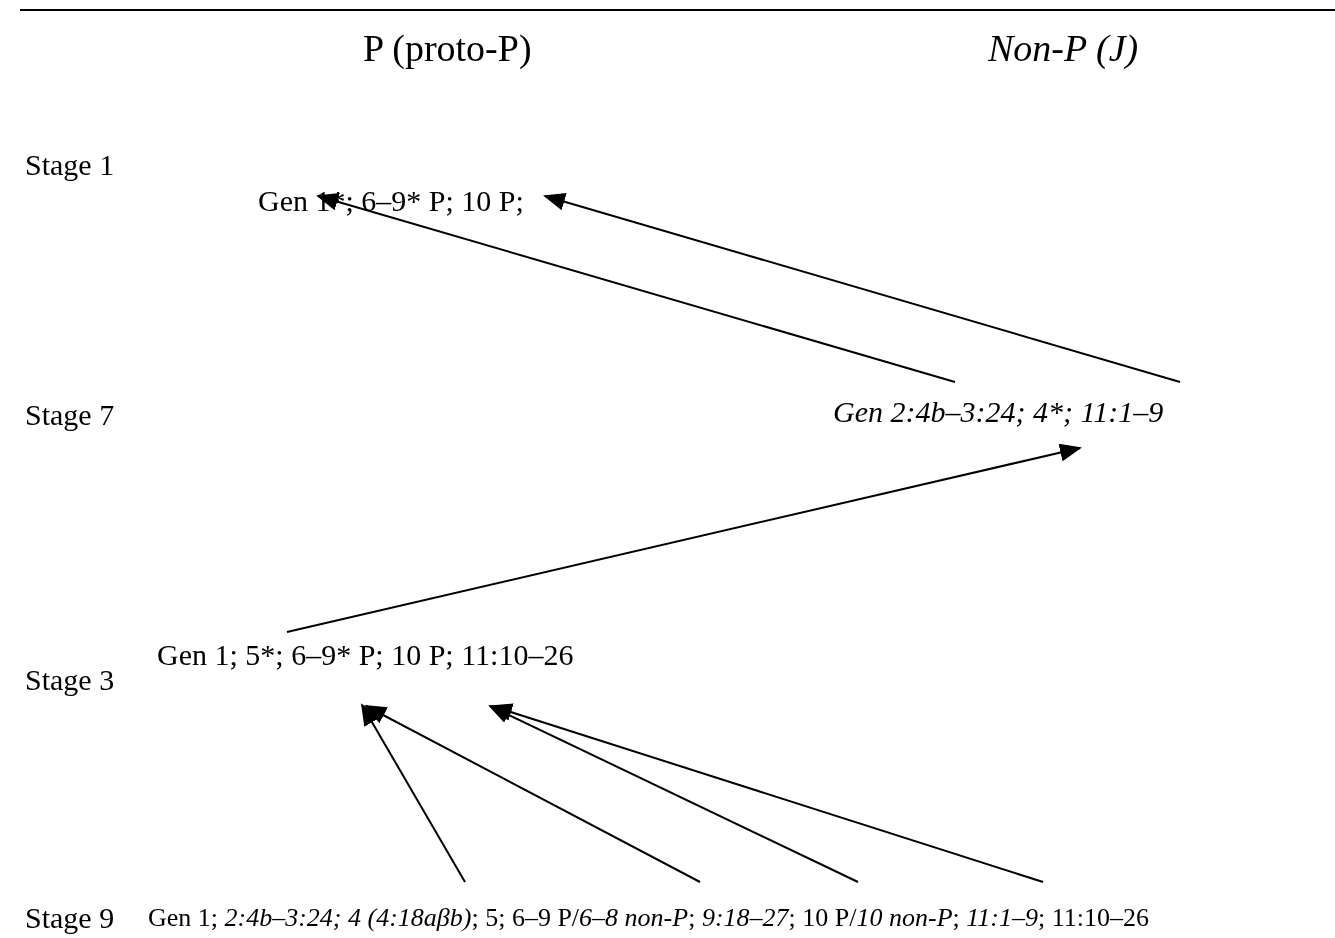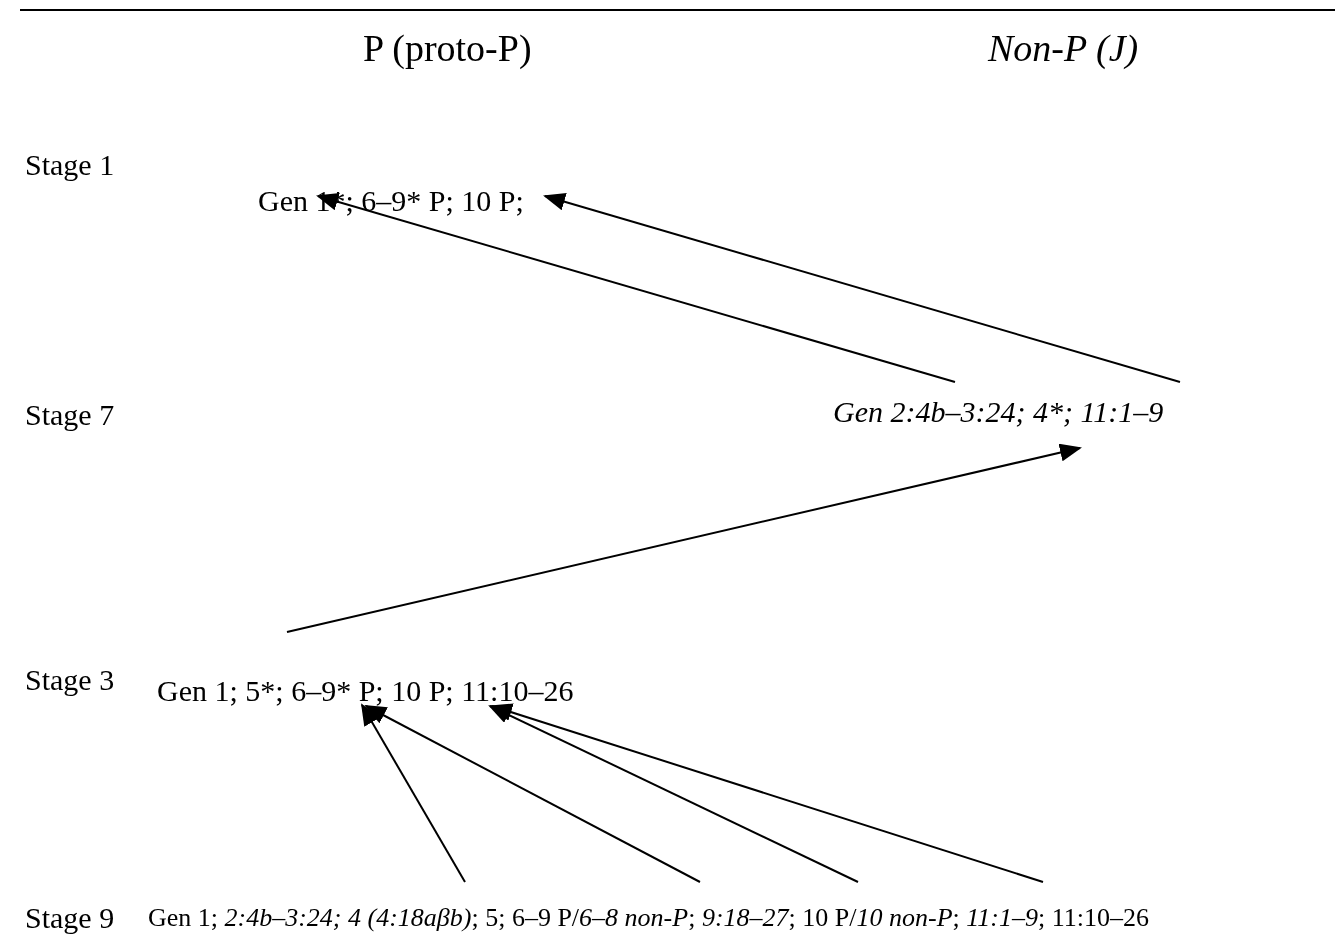--- a/index.html
+++ b/index.html
@@ -27,21 +27,21 @@
 <div class="abs row" style="left:258px; top:150px;margin-top:36px;">
   <span>Gen 1*;  6–9* P;  10 P;</span>
 </div>
 
 <div class="abs stage-label" style="top:400px;">Stage 7</div>
 <div class="abs row i" style="left:833px; top:397px;">
   <span>Gen 2:4b–3:24;  4*;  11:1–9</span>
 </div>
 
 <div class="abs stage-label" style="top:665px;">Stage 3</div>
-<div class="abs row" style="left:157px; top:640px;margin-top:36px;">
+<div class="abs row" style="left:157px; top:640px;">
   <span>Gen 1;  5*;  6–9* P;  10 P;  11:10–26</span>
 </div>
 
 <div class="abs stage-label" style="top:903px;">Stage 9</div>
 <div class="abs row4" style="left:148px; top:905px;">
   <span>Gen 1; </span><span class="i">2:4b–3:24; 4 (4:18aβb)</span><span>; 5; 6–9 P/</span><span class="i">6–8 non-P</span><span>; </span><span class="i">9:18–27</span><span>; 10 P/</span><span class="i">10 non-P</span><span>; </span><span class="i">11:1–9</span><span>; 11:10–26</span>
 </div>
 
 <svg class="arrows" xmlns="http://www.w3.org/2000/svg">
   <defs>

